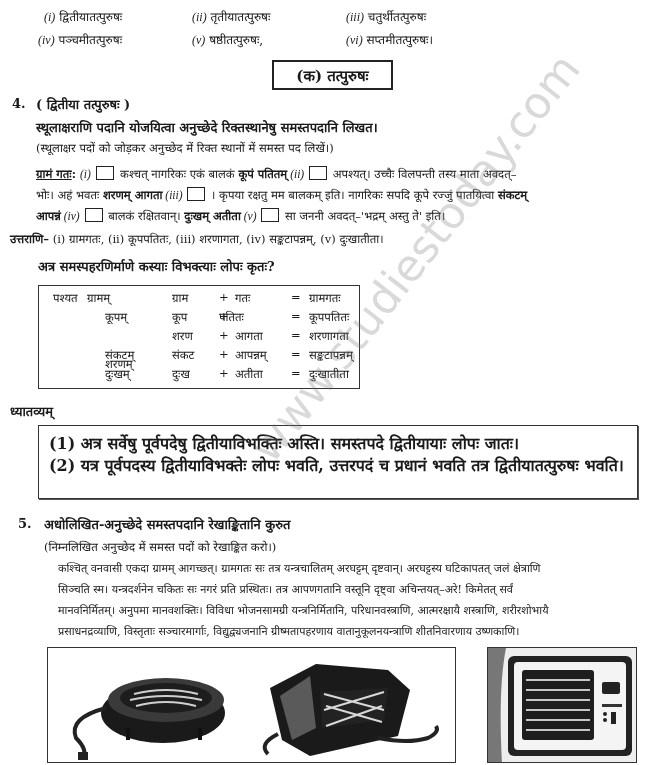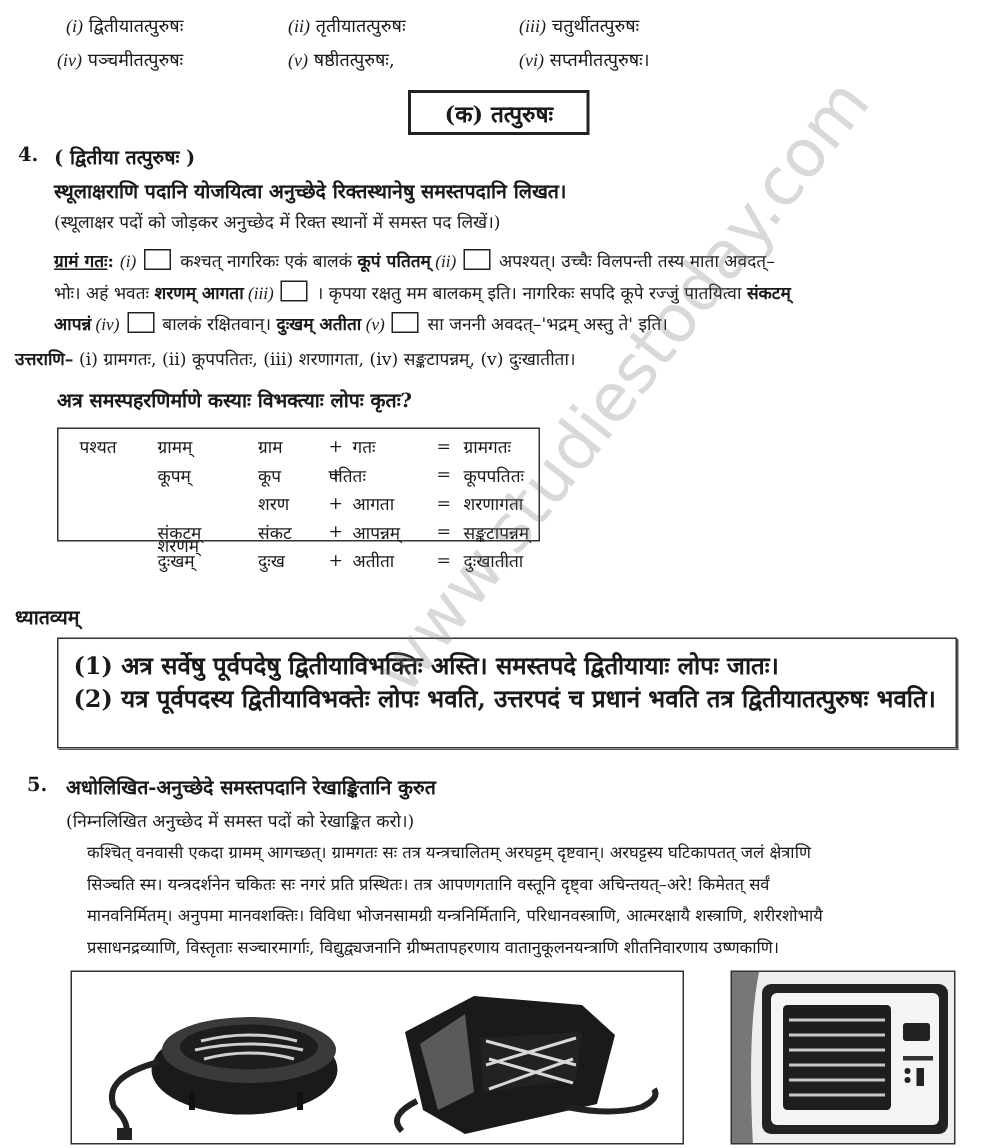--- a/index.html
+++ b/index.html
@@ -23,21 +23,21 @@
     .opt { position: absolute; font-size: 12px; white-space: nowrap; }
     
     .sec-box {
       left: 272px; top: 60px; width: 121px; height: 30px;
       border: 2px solid #222; box-sizing: border-box;
       display: flex; align-items: center; justify-content: center;
       font-weight: bold; font-size: 15px;
     }
     
     .tbl-box {
-      left: 38px; top: 285px; width: 322px; height: 76px;
+      left: 38px; top: 285px; width: 322px; height: 104px;
       border: 1px solid #333; box-sizing: border-box;
       border-right-width: 1px;
     }
     .tbl-row { position: absolute; left: 0; width: 100%; height: 19px; font-size: 11.5px; }
     .tbl-cell { position: absolute; white-space: nowrap; }
     
     .note-box {
       left: 38px; top: 425px; width: 600px; height: 74px;
       border: 1px solid #333; box-sizing: border-box;
       box-shadow: 1px 1px 0 #555;
@@ -86,21 +86,21 @@
 <div class="abs t11" style="left:10px; top:231px;">
   <span class="bold">उत्तराणि–</span><span> (i) ग्रामगतः, (ii) कूपपतितः, (iii) शरणागता, (iv) सङ्कटापन्नम्, (v) दुःखातीता।</span>
 </div>
 
 <div class="abs t13 bold" style="left:38px; top:257px;">अत्र समस्पहरणिर्माणे कस्याः विभक्त्याः लोपः कृतः?</div>
 
 <div class="abs tbl-box">
   <div class="tbl-cell" style="left:14px; top:4px; font-size:11.5px;">पश्यत</div>
 
   <div class="tbl-row" style="top:4px;">
-    <span class="tbl-cell" style="left:66px;">ग्रामम्</span>
+    <span class="tbl-cell" style="left:48px;">ग्रामम्</span>
     <span class="tbl-cell" style="left:133px;">ग्राम</span>
     <span class="tbl-cell" style="left:180px;">+</span>
     <span class="tbl-cell" style="left:196px;">गतः</span>
     <span class="tbl-cell" style="left:252px;">=</span>
     <span class="tbl-cell" style="left:270px;">ग्रामगतः</span>
   </div>
   <div class="tbl-row" style="top:23px;">
     <span class="tbl-cell" style="left:66px;">कूपम्</span>
     <span class="tbl-cell" style="left:133px;">कूप</span>
     <span class="tbl-cell" style="left:180px;">+</span>

